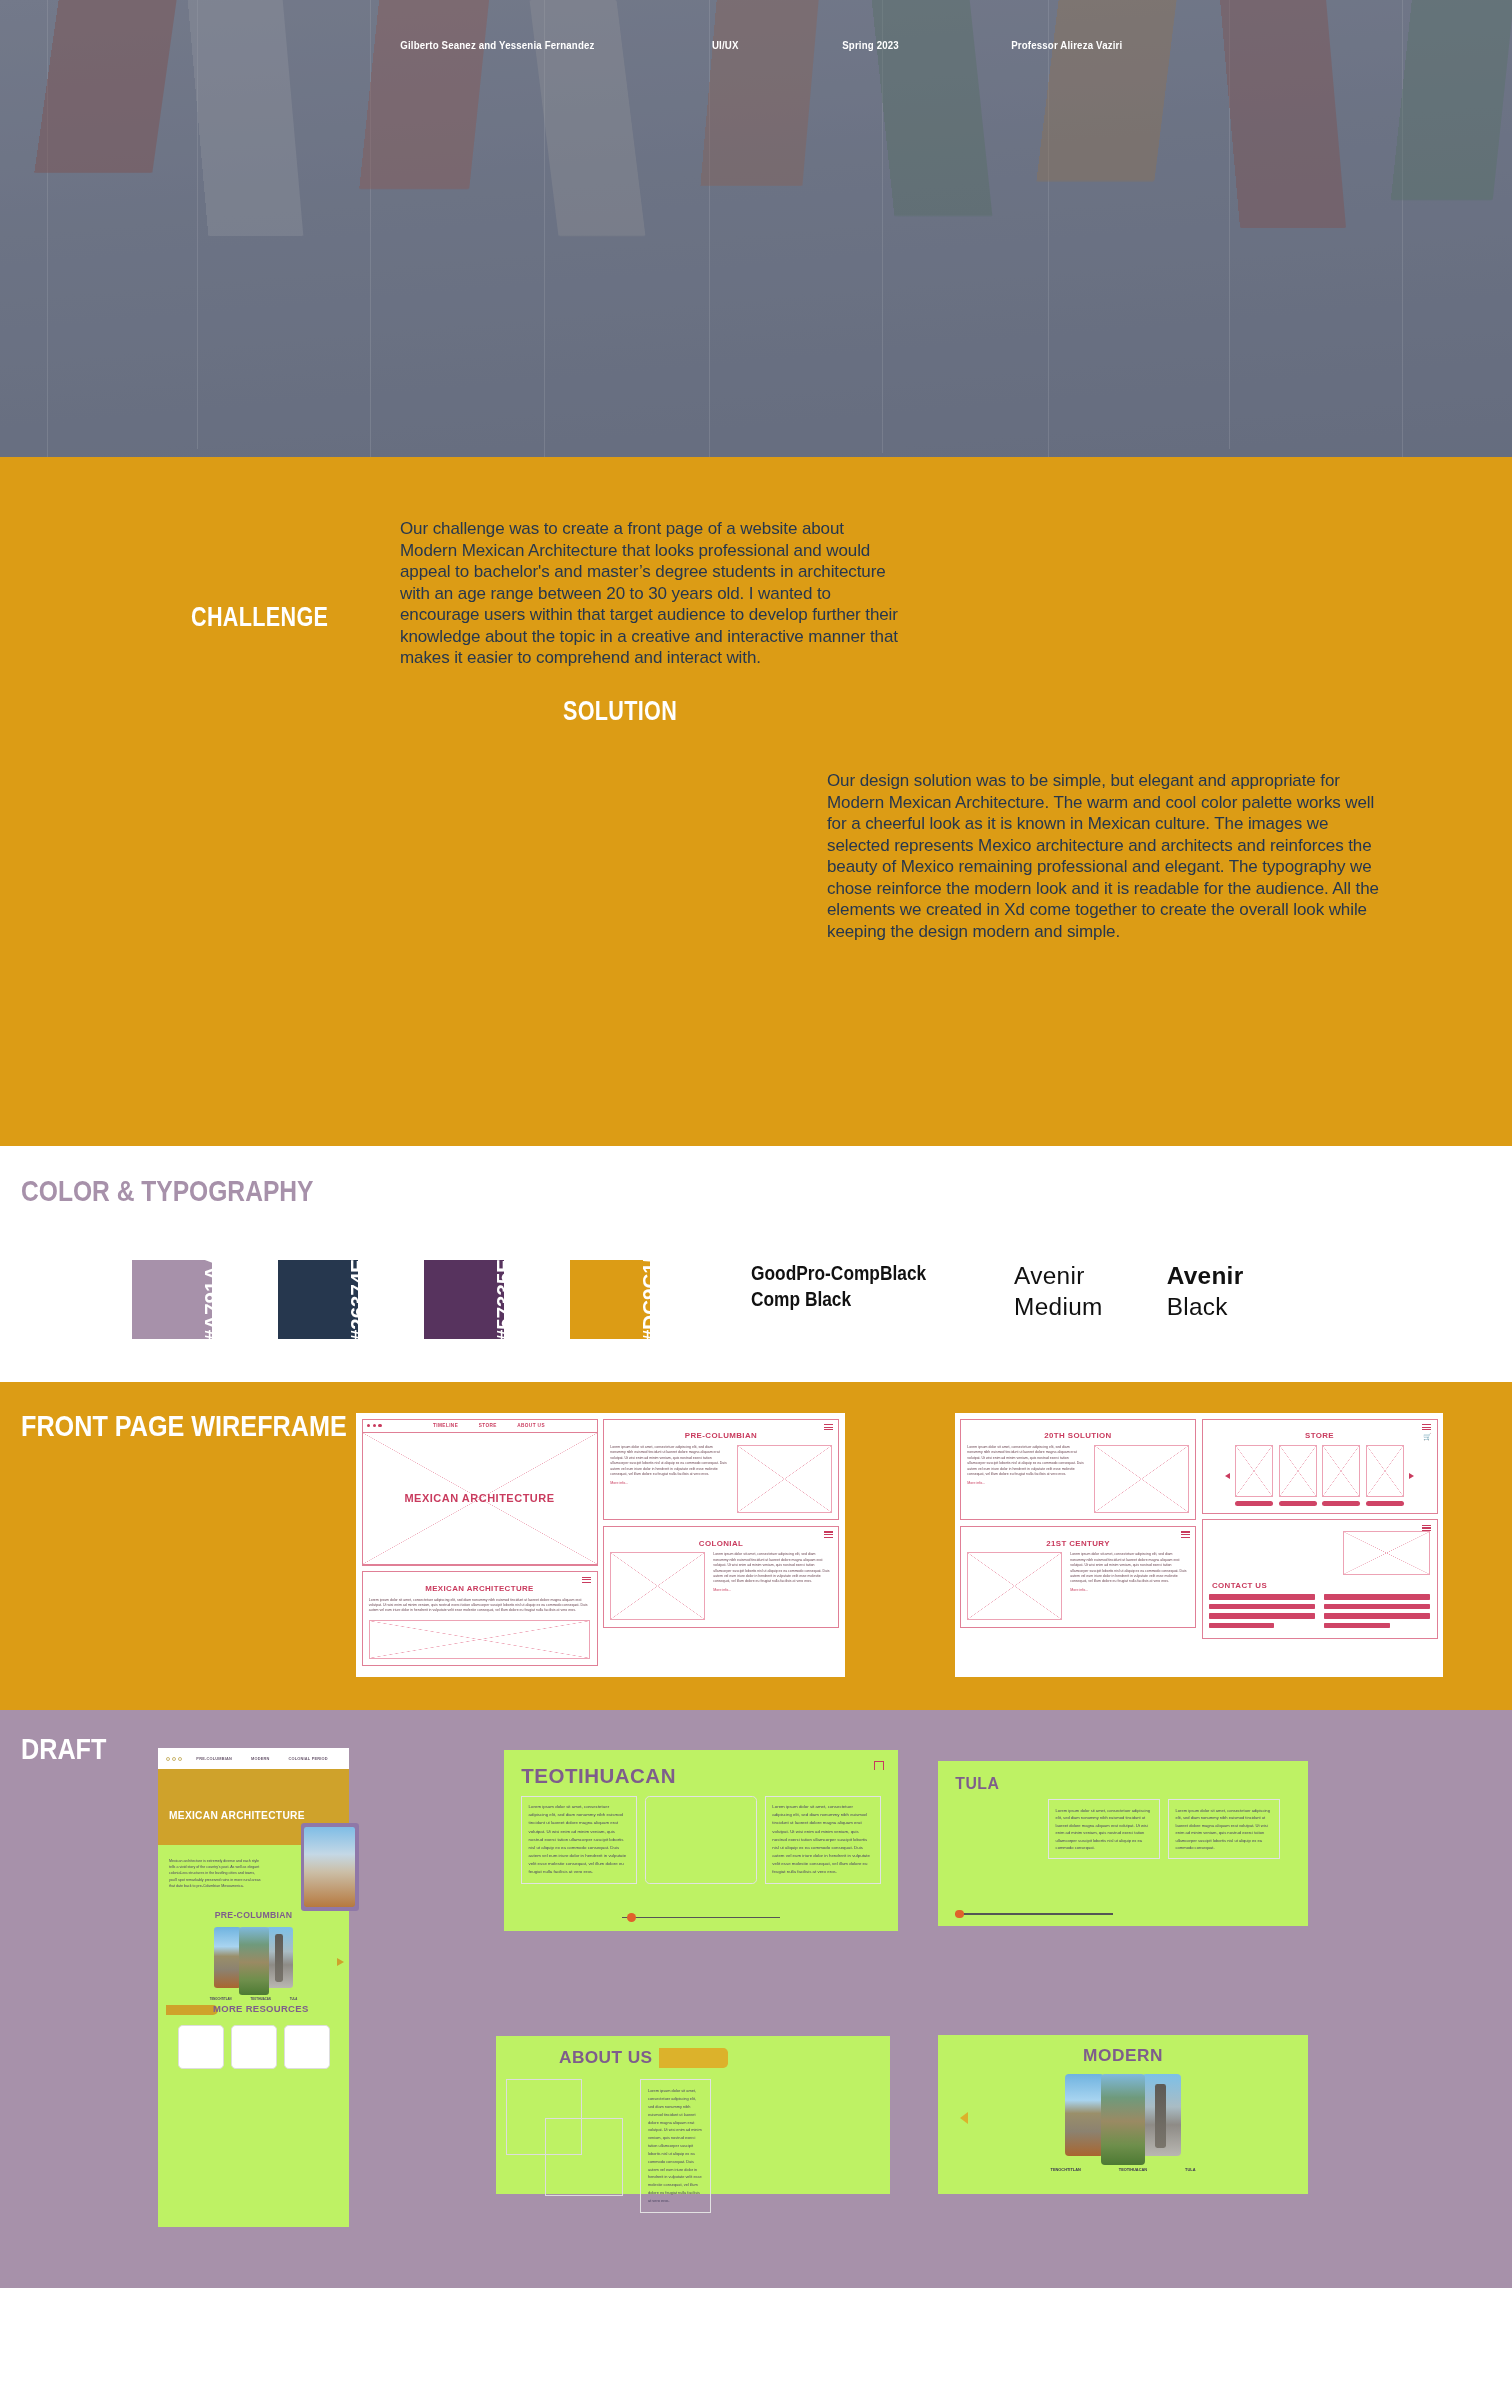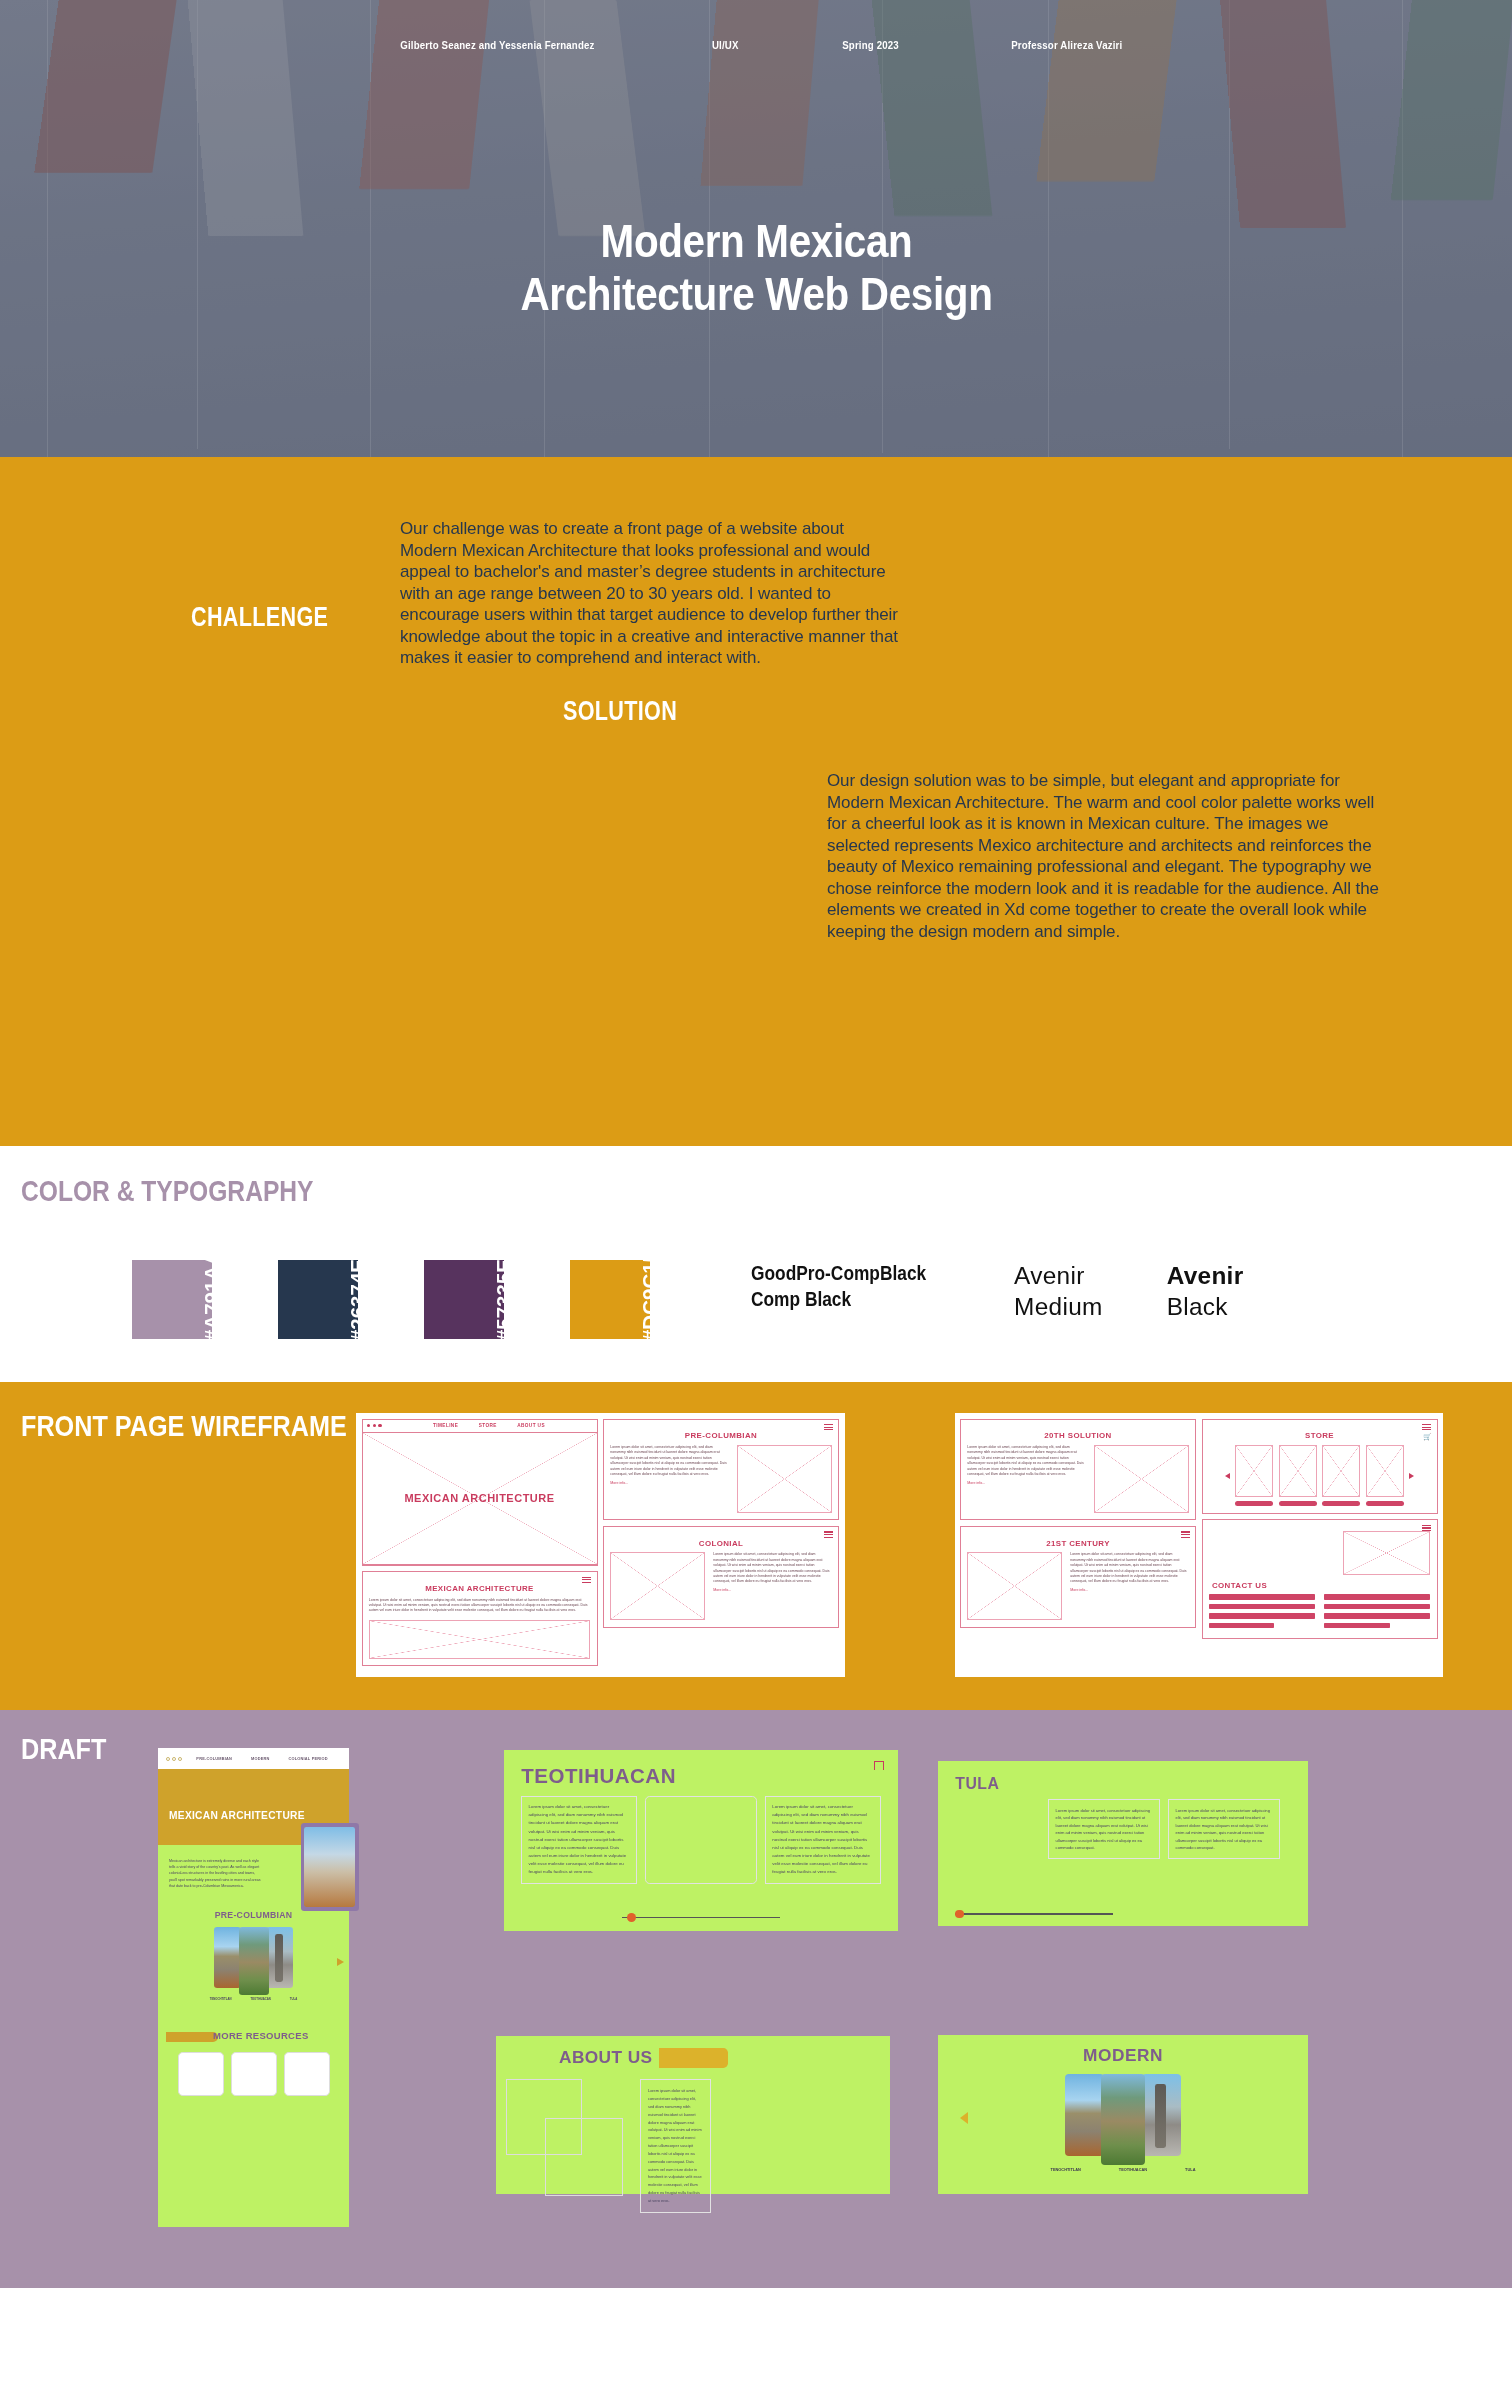--- a/index.html
+++ b/index.html
@@ -273,21 +273,21 @@
     font-weight: 700; font-size: 8.7px; margin: 20.5px 0 6.3px 0; letter-spacing: 0.3px;
   }
   .m1-carousel { position: relative; display: flex; justify-content: center; align-items: flex-start; height: 68px; }
   .m1-cimg { width: 27px; height: 61px; border-radius: 3.2px; overflow: hidden; position: relative; }
   .m1-cimg.mid { width: 30px; height: 68px; margin: 0 -2.4px; z-index: 2; }
   .m1-caps { display: flex; justify-content: center; gap: 19px; margin-top: 2.4px; }
   .m1-caps span { font-size: 2.8px; color: #4a4560; font-weight: 700;
     font-family: "Liberation Sans Narrow","Liberation Sans", sans-serif;}
   .m1-tri { position: absolute; right: 4.7px; top: 31.5px; width: 0; height: 0;
     border-top: 4.7px solid transparent; border-bottom: 4.7px solid transparent; border-left: 7px solid #CFA22B; }
-  .m1-more { position: relative; margin-top: 29px; height: 14px; }
+  .m1-more { position: relative; margin-top: 2px; height: 14px; }
   .m1-more-bar { position: absolute; left: 7.9px; top: 1.6px; width: 52px; height: 10.2px;
     background: #CFA22B; border-radius: 0 5.5px 5.5px 0; }
   .m1-more-txt { position: absolute; left: 55px; top: 0;
     color: #7E5D8C; font-family: "Liberation Sans Narrow","Liberation Sans", sans-serif;
     font-weight: 700; font-size: 9.5px; letter-spacing: 0.3px; }
   .m1-cards { display: flex; gap: 7px; justify-content: center; margin-top: 7.9px; }
   .m1-card { width: 46px; height: 44px; border: 0.8px solid #ddd; border-radius: 4.7px; background: #fff; }
 
   
   #mock-teo { left: 504px; top: 12.6px; width: 394px; height: 181px; }
@@ -391,24 +391,20 @@
     <div class="hero-overlay"></div>
   </div>
 
   <div class="hero-meta">
     <span>Gilberto Seanez and Yessenia Fernandez</span>
     <span>UI/UX</span>
     <span>Spring 2023</span>
     <span>Professor Alireza Vaziri</span>
   </div>
 
-  <div class="hero-title">
-    <div>Modern Mexican</div>
-    <div>Architecture Web Design</div>
-  </div>
 </div>
 
 <div class="gold-section">
   <div class="cs-row">
     <div class="cs-label" id="challenge-label">CHALLENGE</div>
     <div class="cs-body" id="challenge-body">Our challenge was to create a front page of a website about Modern Mexican Architecture that looks professional and would appeal to bachelor's and master’s degree students in architecture with an age range between 20 to 30 years old. I wanted to encourage users within that target audience to develop further their knowledge about the topic in a creative and interactive manner that makes it easier to comprehend and interact with.</div>
     <div class="cs-label" id="solution-label">SOLUTION</div>
     <div class="cs-body" id="solution-body">Our design solution was to be simple, but elegant and appropriate for Modern Mexican Architecture. The warm and cool color palette works well for a cheerful look as it is known in Mexican culture. The images we selected represents Mexico architecture and architects and reinforces the beauty of Mexico remaining professional and elegant. The typography we chose reinforce the modern look and it is readable for the audience. All the elements we created in Xd come together to create the overall look while keeping the design modern and simple.</div>
   </div>
 </div>

